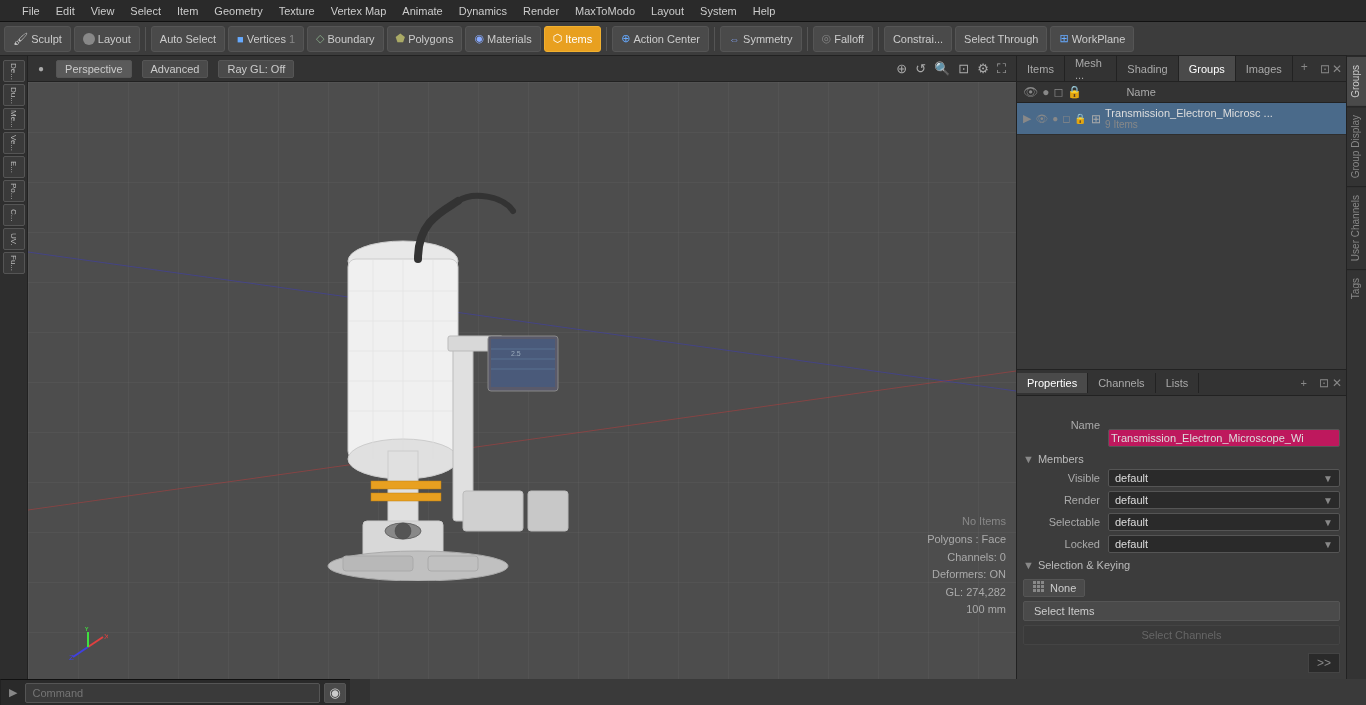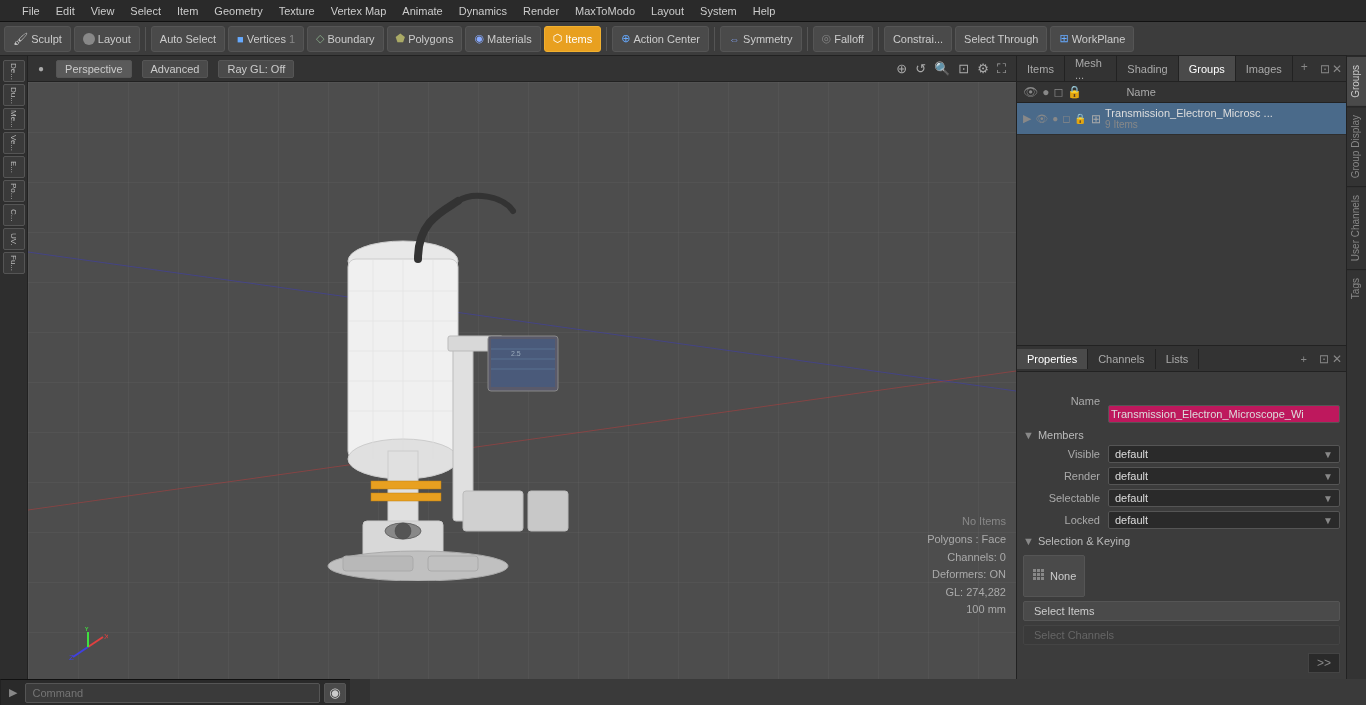--- a/index.html
+++ b/index.html
@@ -334,31 +334,32 @@
       width: 100%;
       text-align: left;
     }
     .sk-btn-none {
       display: flex;
       align-items: center;
       gap: 4px;
       background: #4a4a4a;
       border: 1px solid #555;
       color: #ccc;
-      padding: 12px 8px;
+      padding: 0 8px;
       border-radius: 2px;
       cursor: pointer;
       font-size: 11px;
       margin: 2px 0;
     }
     .sk-disabled {
       background: #3a3a3a;
       border: 1px solid #444;
       color: #666;
       cursor: default;
+      text-align: center;
     }
     .sk-expand-btn {
       background: #2a2a2a;
       border: 1px solid #444;
       color: #888;
       padding: 2px 8px;
       cursor: pointer;
       font-size: 12px;
       margin-left: auto;
       display: block;

